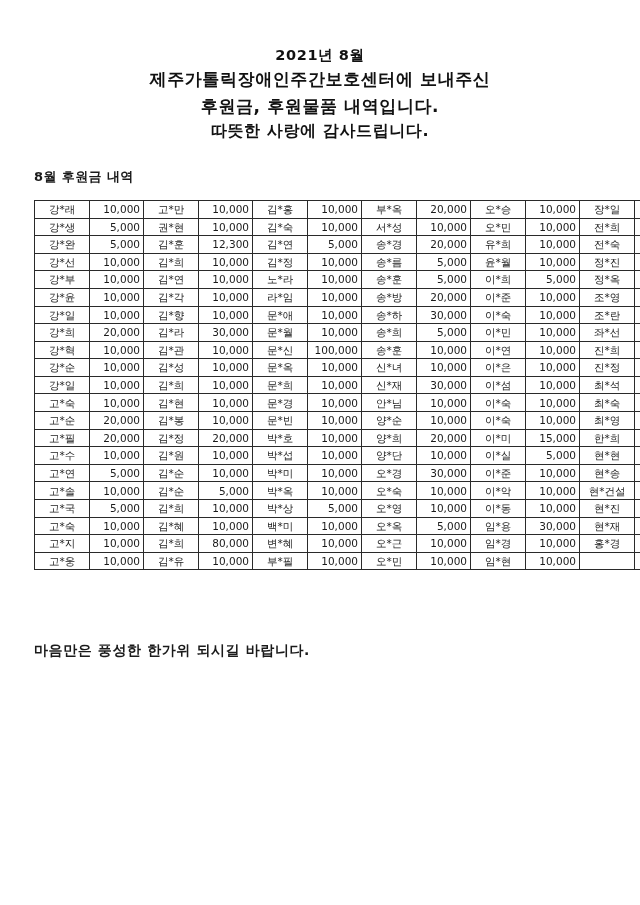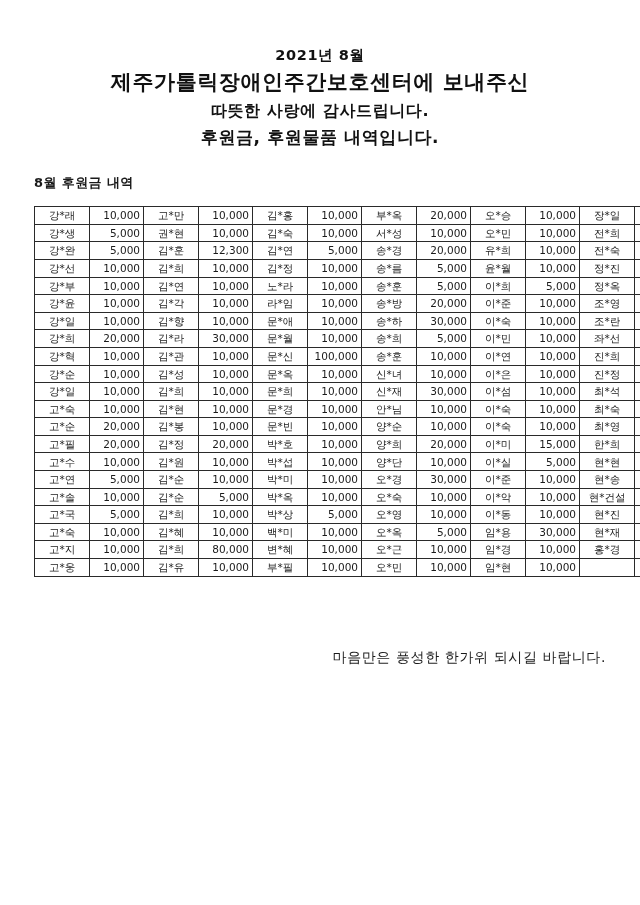--- a/index.html
+++ b/index.html
@@ -26,21 +26,21 @@
     text-align: center;
     padding-top: 44px;
   }
   .header .line {
     font-weight: bold;
     letter-spacing: 0.6px;
     line-height: 1.55;
     color: #111;
   }
   .header .l1 { font-size: 14.5px; }
-  .header .l2 { font-size: 21px; }
+  .header .l2 { font-size: 17px; }
   .header .l3 { font-size: 17px; }
   .header .l4 { font-size: 16px; }
 
   .subtitle {
     text-align: left;
     font-size: 13px;
     font-weight: bold;
     margin-top: 24px;
     letter-spacing: 0.4px;
   }
@@ -76,36 +76,36 @@
   .goods {
     margin-top: 58px;
     text-align: center;
     font-size: 11.5px;
     line-height: 1.75;
     color: #141414;
   }
 
   .closing {
     margin-top: 72px;
-    text-align: right;
+    text-align: left;
     font-size: 14px;
-    font-weight: normal;
+    font-weight: bold;
     letter-spacing: 0.6px;
   }
 </style>
 </head>
 <body>
 
 <div class="page">
 
   <div class="header">
     <div class="line l1">2021년 8월</div>
     <div class="line l2">제주가톨릭장애인주간보호센터에 보내주신</div>
+    <div class="line l3">후원금, 후원물품 내역입니다.</div>
     <div class="line l4">따뜻한 사랑에 감사드립니다.</div>
-    <div class="line l3">후원금, 후원물품 내역입니다.</div>
   </div>
 
   <div class="subtitle">8월 후원금 내역</div>
 
   <table class="donations">
     <tbody>
         <tr>
           <td class="name">강*래</td>
           <td class="amt">10,000</td>
           <td class="name">고*만</td>

